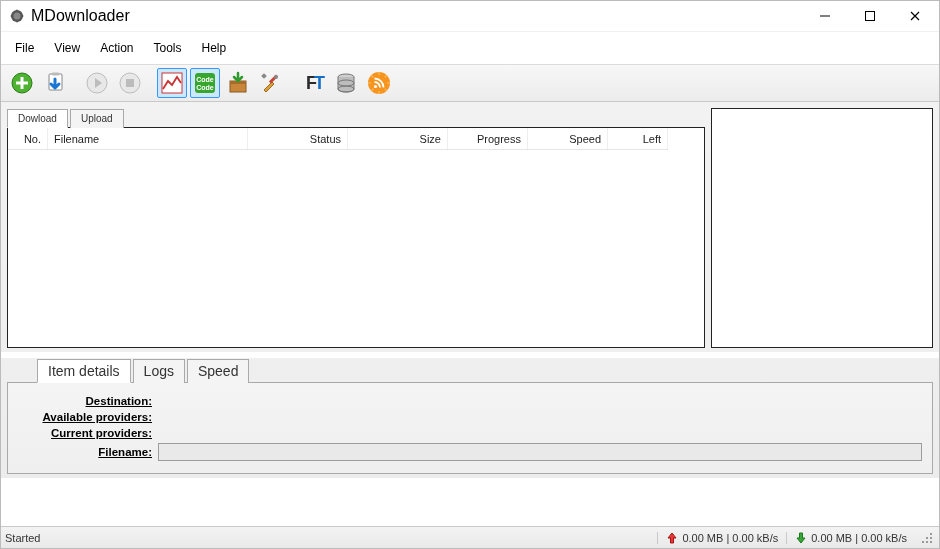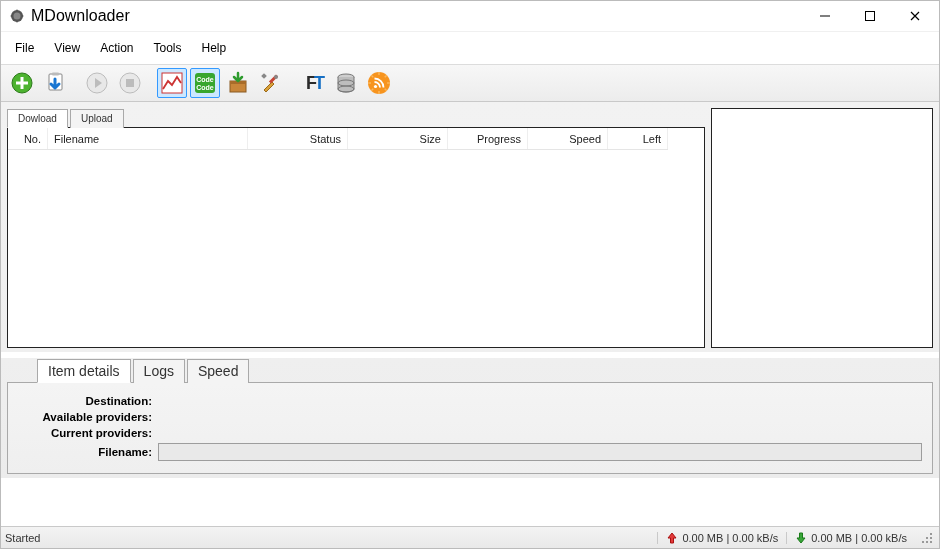--- a/index.html
+++ b/index.html
@@ -36,21 +36,21 @@
   .col-status { width: 100px; justify-content:flex-end; }
   .col-size { width: 100px; justify-content:flex-end;}
   .col-prog { width: 80px; justify-content:flex-end;}
   .col-speed { width: 80px; justify-content:flex-end;}
   .col-left { width: 60px; justify-content:flex-end;}
   .list-body { flex:1; }
   
   .detail-panel { margin-top: 6px; }
   .detail-body { background: linear-gradient(#f4f4f4,#efefef); border: 1px solid #a9a9a9; padding: 8px 10px; }
   .detail-row { display: flex; align-items: center; margin: 4px 0; }
-  .detail-label { width: 140px; text-align: right; font-weight: bold; padding-right: 6px; font-size: 11.5px;}
+  .detail-label { width: 140px; text-align: right; font-weight: bold; padding-right: 6px; font-size: 11.5px; text-decoration: underline;}
   .detail-value { flex: 1; }
   .progress-bar { flex: 1; height: 18px; border: 1px solid #9d9d9d; background: #e9e9e9; }
   
   .statusbar { height: 22px; display: flex; align-items: center; justify-content: space-between; padding: 0 4px; background: linear-gradient(#f3f3f3,#e9e9e9); border-top: 1px solid #c9c9c9; font-size: 11px; color:#333;margin-top:48px; }
   .stat-right { display: flex; align-items: center; gap: 8px; }
   .stat-seg { display:flex; align-items:center; gap:4px; border-left:1px solid #c9c9c9; padding-left:8px; height:100%;}
   .grip { width: 16px; height: 16px; margin-left: 4px; background:
      radial-gradient(circle at 12px 12px,#999 1px,transparent 1.2px),
      radial-gradient(circle at 8px 12px,#999 1px,transparent 1.2px),
      radial-gradient(circle at 12px 8px,#999 1px,transparent 1.2px),

